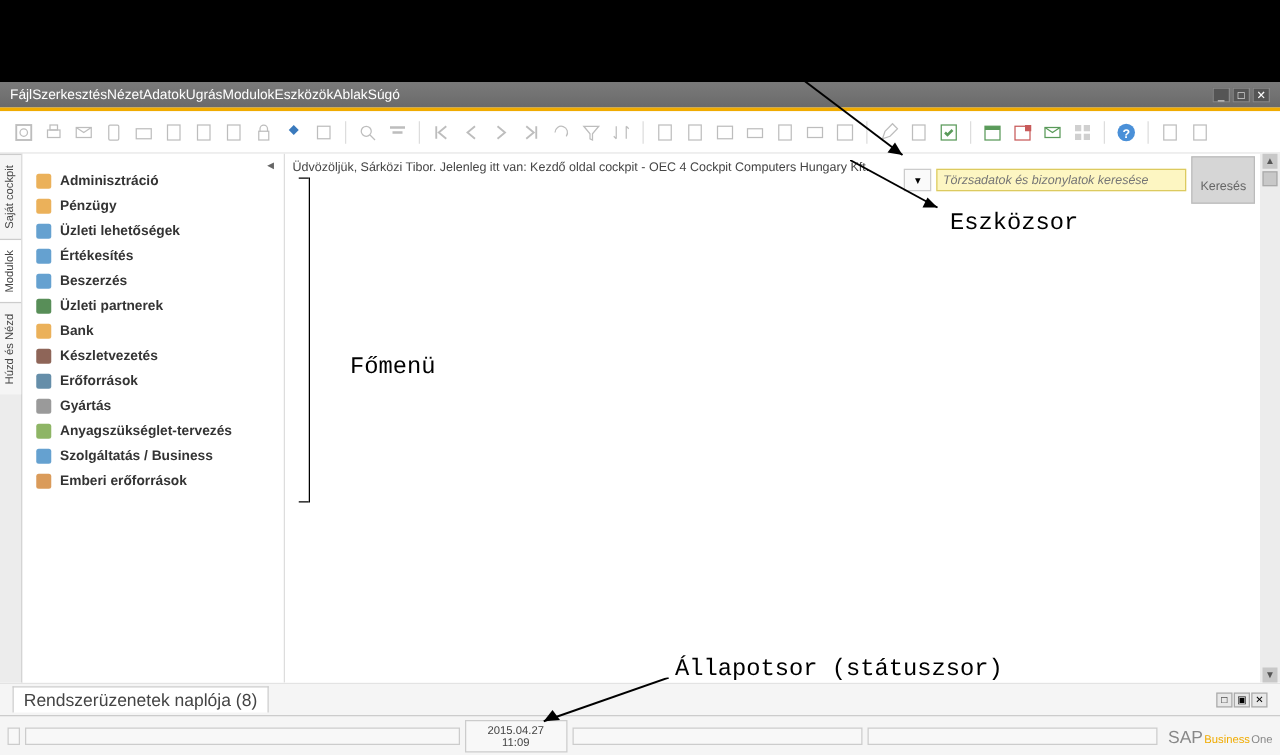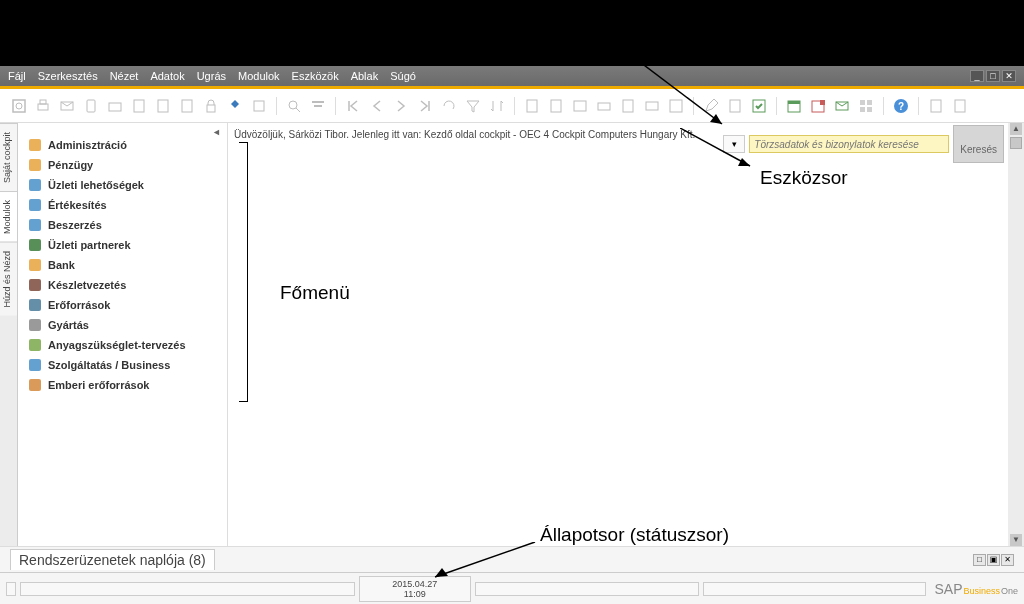--- a/index.html
+++ b/index.html
@@ -1,19 +1,19 @@
 <!DOCTYPE html>
 <html><head>
 <meta charset="utf-8">
 <style>
 * { margin: 0; padding: 0; box-sizing: border-box; font-family: Tahoma, Arial, sans-serif; }
 body { width: 1024px; height: 604px; background: #000; overflow: hidden; position: relative; }
 .app-window { position: absolute; top: 66px; left: 0; right: 0; bottom: 0; background: #f0f0f0; display: flex; flex-direction: column; }
 .menubar { background: linear-gradient(#7a7a7a, #6a6a6a); color: #fff; font-size: 11px; padding: 3px 8px; display: flex; align-items: center; height: 20px; }
-.menubar-items { display: flex; gap: 12px; flex: 1; }
+.menubar-items { display: flex; flex: 1; }
 .menubar-item { cursor: pointer; }
 .window-controls { display: flex; gap: 2px; }
 .win-ctrl { width: 14px; height: 12px; background: #555; border: 1px solid #888; display: flex; align-items: center; justify-content: center; color: #fff; font-size: 9px; cursor: pointer; }
 .yellow-strip { height: 3px; background: #f0ab00; }
 .toolbar { background: #fff; padding: 6px 10px; display: flex; align-items: center; gap: 6px; border-bottom: 1px solid #ddd; height: 34px; }
 .tb-icon { width: 18px; height: 18px; display: flex; align-items: center; justify-content: center; opacity: 0.55; cursor: pointer; }
 .tb-icon svg { width: 16px; height: 16px; }
 .tb-sep { width: 1px; height: 18px; background: #ddd; margin: 0 2px; }
 .tb-icon.active { opacity: 1; }
 .main-area { flex: 1; display: flex; position: relative; background: #fff; }
@@ -36,25 +36,25 @@
 .scroll-arrow { position: absolute; left: 2px; right: 2px; height: 12px; background: #c8c8c8; font-size: 8px; text-align: center; line-height: 12px; color: #555; cursor: pointer; }
 .status-area { background: #f5f5f5; }
 .syslog-row { display: flex; align-items: center; padding: 2px 10px; border-top: 1px solid #ddd; }
 .syslog-tab { font-size: 14px; padding: 2px 8px; border: 1px solid #ccc; border-bottom: none; background: #fff; color: #444; cursor: pointer; }
 .syslog-ctrls { margin-left: auto; display: flex; gap: 1px; }
 .syslog-ctrl { width: 13px; height: 12px; border: 1px solid #aaa; background: #e8e8e8; font-size: 8px; text-align: center; line-height: 10px; cursor: pointer; }
 .statusbar { display: flex; align-items: center; border-top: 1px solid #ccc; height: 32px; padding: 2px 6px; gap: 4px; }
 .status-seg { border: 1px solid #ccc; background: #f8f8f8; height: 14px; }
 .status-seg.small { width: 10px; }
 .status-seg.long1 { flex: 3; }
-.status-seg.datebox { width: 112px; text-align: center; font-size: 9px; color: #444; height: 26px; display: flex; flex-direction: column; justify-content: center; }
+.status-seg.datebox { width: 82px; text-align: center; font-size: 9px; color: #444; height: 26px; display: flex; flex-direction: column; justify-content: center; }
 .status-seg.mid { flex: 2; }
 .sap-logo { font-size: 14px; font-weight: normal; color: #888; display: flex; align-items: baseline; gap: 1px; margin-left: 4px; font-family: Arial; }
 .sap-logo .one { color: #f0ab00; font-size: 9px; }
-.annotation { position: absolute; font-size: 19px; color: #000; font-family: Liberation Sans, sans-serif; pointer-events: none; }
+.annotation { position: absolute; font-size: 19px; color: #000; font-family: Liberation Mono, monospace; pointer-events: none; }
 .arrow-line { position: absolute; pointer-events: none; }
 .bracket { position: absolute; border-right: 1px solid #000; width: 10px; pointer-events: none; }
 .bracket::before, .bracket::after { content: ''; position: absolute; right: 0; width: 8px; height: 1px; background: #000; }
 .bracket::before { top: 0; }
 .bracket::after { bottom: 0; }
 </style>
 </head>
 <body>
 
 <div class="app-window">

